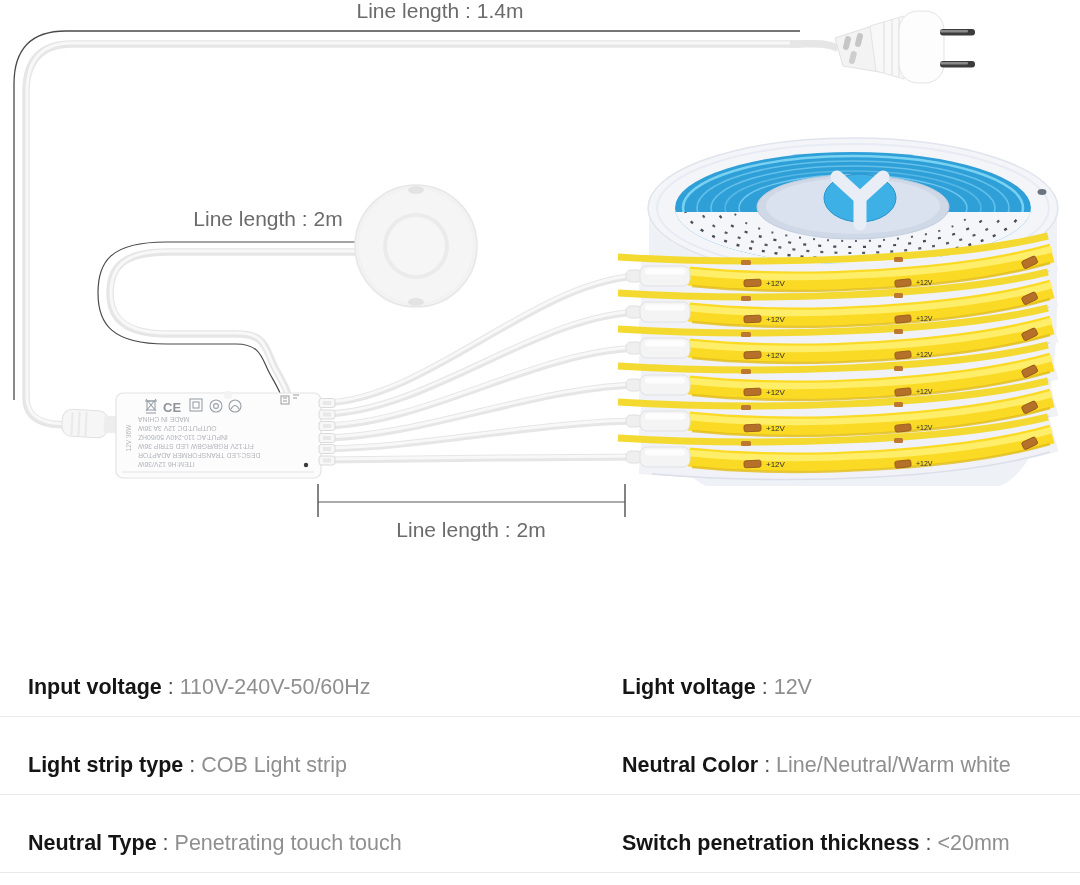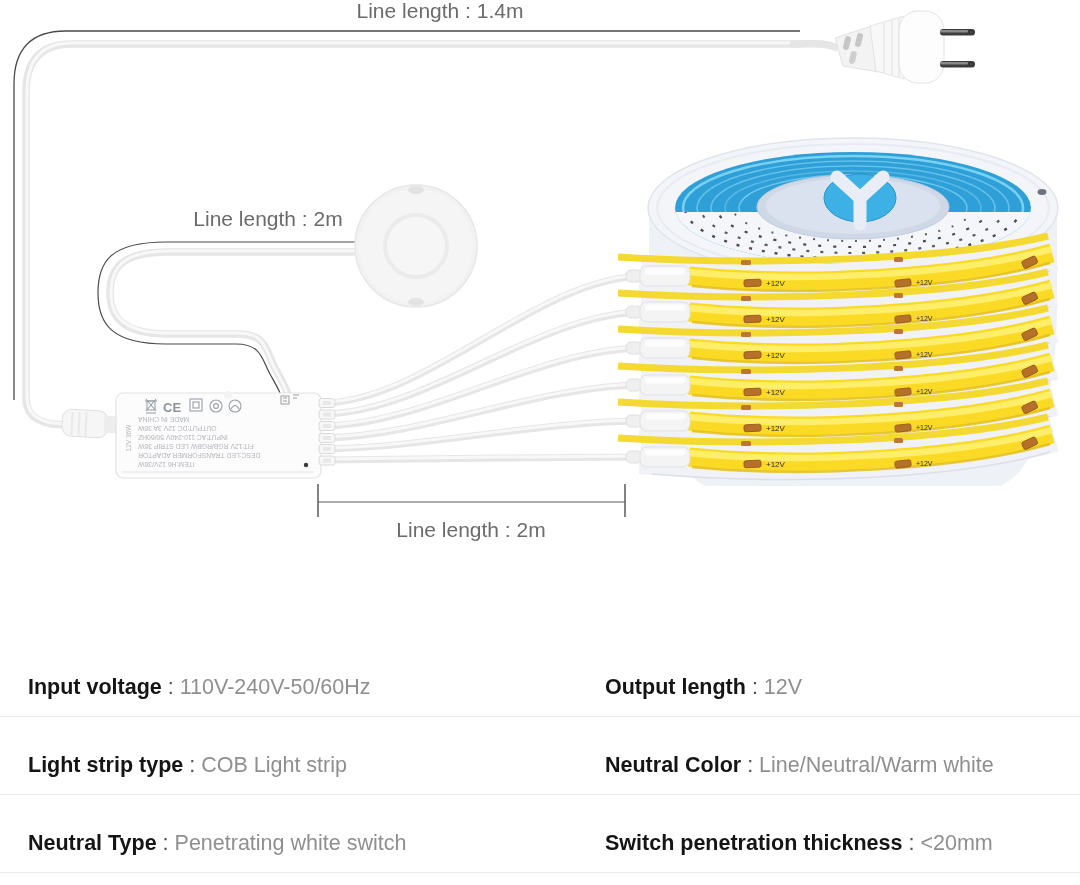--- a/index.html
+++ b/index.html
@@ -1,21 +1,21 @@
 <!DOCTYPE html>
 <html><head>
 <meta charset="utf-8">
 <style>
   html,body{margin:0;padding:0;background:#fff;}
   .canvas{position:relative;width:1080px;height:885px;background:#fff;overflow:hidden;
           font-family:"Liberation Sans", sans-serif;}
   svg{display:block;}
   .ann{font-size:21px;fill:#6b6b6b;}
   .specs{position:absolute;left:0;top:640px;width:1080px;}
-  .spec-row{height:77px;display:flex;align-items:flex-end;border-bottom:1px solid #e9e9e9;box-sizing:border-box;}
+  .spec-row{height:77px;display:flex;align-items:flex-end;border-bottom:1px solid #e9e9e9;box-sizing:border-box;gap:17px;}
   .spec-row.r2,.spec-row.r3{height:78px;}
   .cell{line-height:1;padding-bottom:18px;white-space:nowrap;}
   .cell.left{width:605px;box-sizing:border-box;padding-left:28px;}
   .cell.right{flex:1;}
   .lbl{font-weight:700;font-size:21.5px;color:#151515;}
   .sep{font-size:21.5px;color:#4f4f4f;white-space:pre;}
   .val{font-size:21.5px;color:#8f8f8f;}
 </style>
 </head>
 <body>
@@ -342,33 +342,33 @@
   </g>
   <text x="471" y="537" text-anchor="middle" class="ann">Line length : 2m</text>
 </svg>
 
 <div class="specs">
   <div class="spec-row r1">
     <div class="cell left">
       <span class="lbl">Input voltage</span><span class="sep"> : </span><span class="val">110V-240V-50/60Hz</span>
     </div>
     <div class="cell right">
-      <span class="lbl">Output length</span><span class="sep"> : </span><span class="val">12V</span>
+      <span class="lbl">Light voltage</span><span class="sep"> : </span><span class="val">12V</span>
     </div>
   </div>
   <div class="spec-row r2">
     <div class="cell left">
       <span class="lbl">Light strip type</span><span class="sep"> : </span><span class="val">COB Light strip</span>
     </div>
     <div class="cell right">
       <span class="lbl">Neutral Color</span><span class="sep"> : </span><span class="val">Line/Neutral/Warm white</span>
     </div>
   </div>
   <div class="spec-row r3">
     <div class="cell left">
-      <span class="lbl">Neutral Type</span><span class="sep"> : </span><span class="val">Penetrating white switch</span>
+      <span class="lbl">Neutral Type</span><span class="sep"> : </span><span class="val">Penetrating touch touch</span>
     </div>
     <div class="cell right">
       <span class="lbl">Switch penetration thickness</span><span class="sep"> : </span><span class="val">&lt;20mm</span>
     </div>
   </div>
 </div>
 </div>
 
 </body></html>

